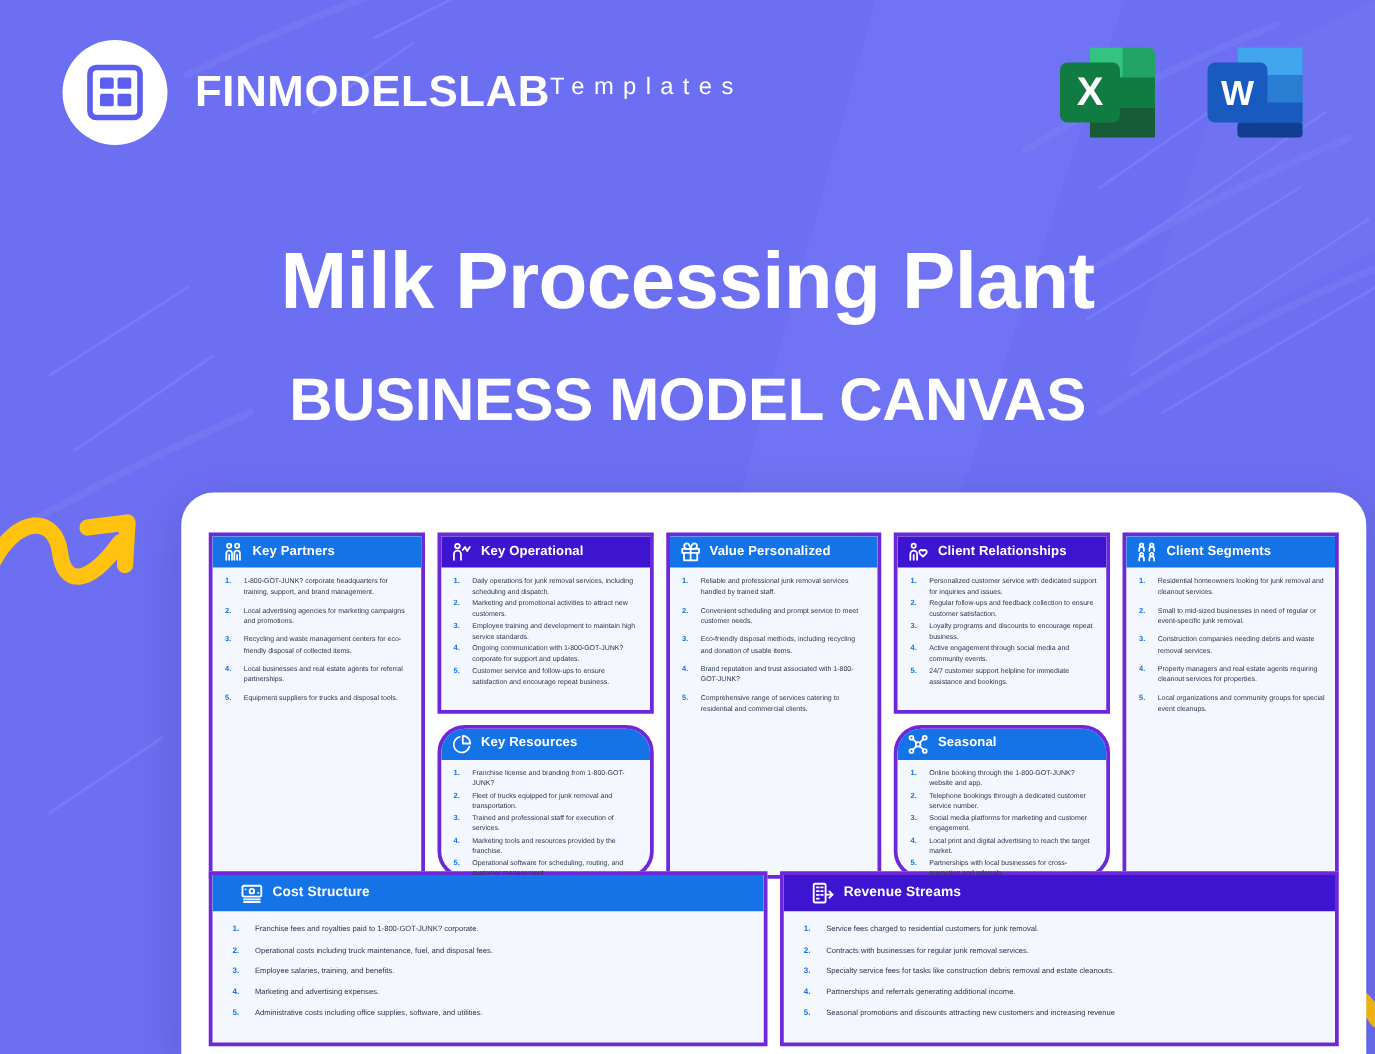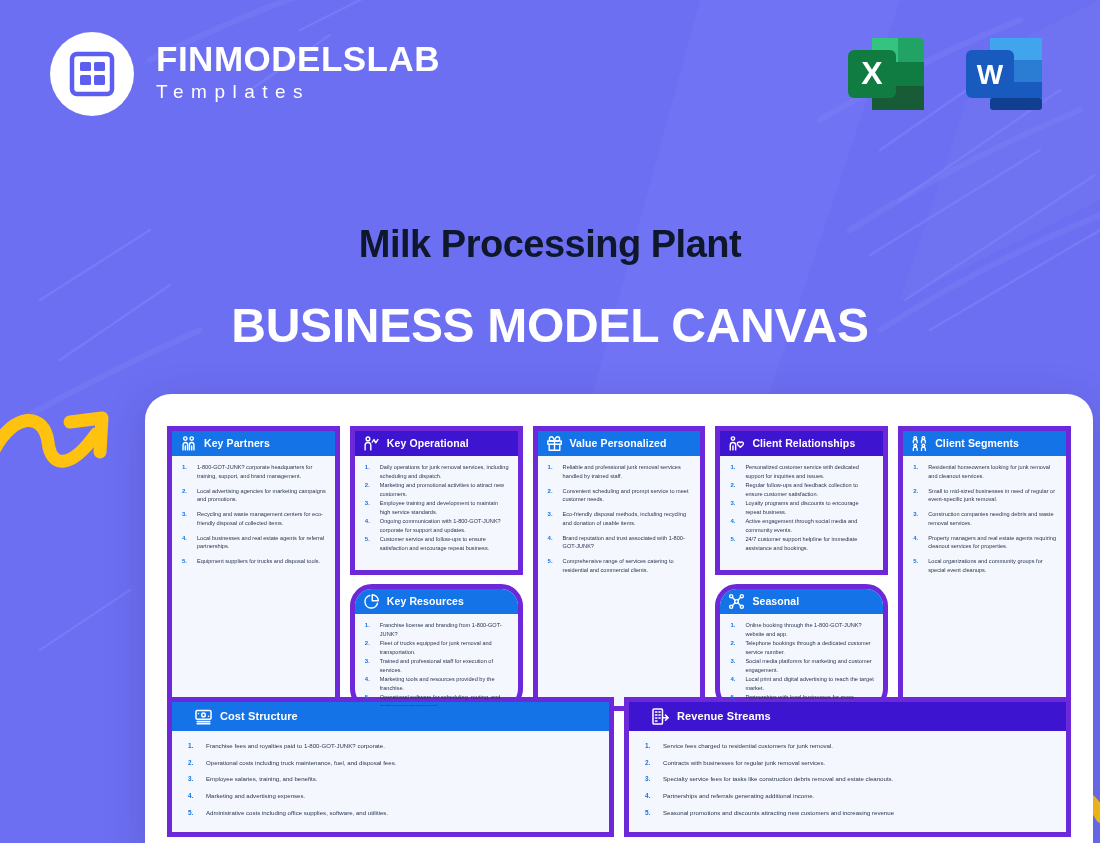--- a/index.html
+++ b/index.html
@@ -24,21 +24,21 @@
     position:absolute; left:50px; top:32px;
     display:flex; align-items:center; gap:22px;
   }
   .brand-mark {
     width:84px; height:84px; border-radius:50%;
     background:#ffffff;
     display:flex; align-items:center; justify-content:center;
     flex:0 0 auto;
   }
   .brand-mark svg { display:block; }
-  .brand-text { display:flex; flex-direction:column; }
+  .brand-text { display:flex; flex-direction:row; }
   .brand-name {
     color:#ffffff; font-weight:bold; font-size:35px;
     letter-spacing:0.5px; line-height:1.05;
     white-space:nowrap;
   }
   .brand-sub {
     color:#ffffff; font-size:19px; letter-spacing:7.5px;
     line-height:1.5; font-weight:300;
   }
 
@@ -48,22 +48,22 @@
   }
   .app-icon { position:relative; width:88px; height:88px; }
   .app-icon svg { display:block; }
 
   
   .titles {
     position:absolute; left:0; right:0; top:186px;
     text-align:center;
   }
   .title-main {
-    color:#0f172a; font-size:38px; font-weight:bold;
-    letter-spacing:-0.5px; line-height:1.2;margin-top:36px;
+    color:#ffffff; font-size:64px; font-weight:bold;
+    letter-spacing:-0.5px; line-height:1.2;
   }
   .title-sub {
     color:#ffffff; font-size:48px; font-weight:bold;
     letter-spacing:-0.3px; line-height:1.25; margin-top:28px;
   }
 
   
   .arrow { position:absolute; pointer-events:none; }
   .arrow-left  { left:-8px;  top:404px; }
   .arrow-right { right:-4px; bottom:8px; }
@@ -92,21 +92,21 @@
   .grid-bottom {
     display:grid;
     grid-template-columns:1fr 1fr;
     gap:10px;
     height:140px;
     margin-top:9px;
   }
 
   .card {
     background:#f4f7fe;
-    border:5px solid #6d28d9;
+    border:3px solid #6d28d9;
     display:flex; flex-direction:column;
     overflow:hidden;
     min-height:0;
   }
   .card-head {
     display:flex; align-items:center; gap:7px;
     padding:4px 8px;
     min-height:23px;
     flex:0 0 auto;
   }

